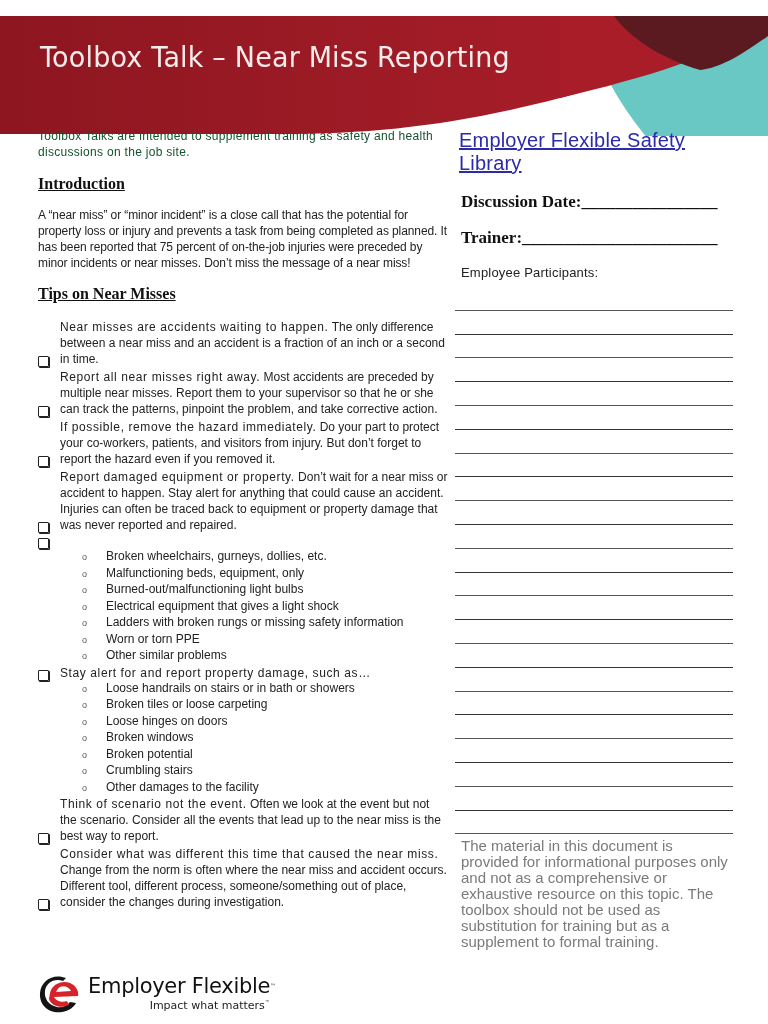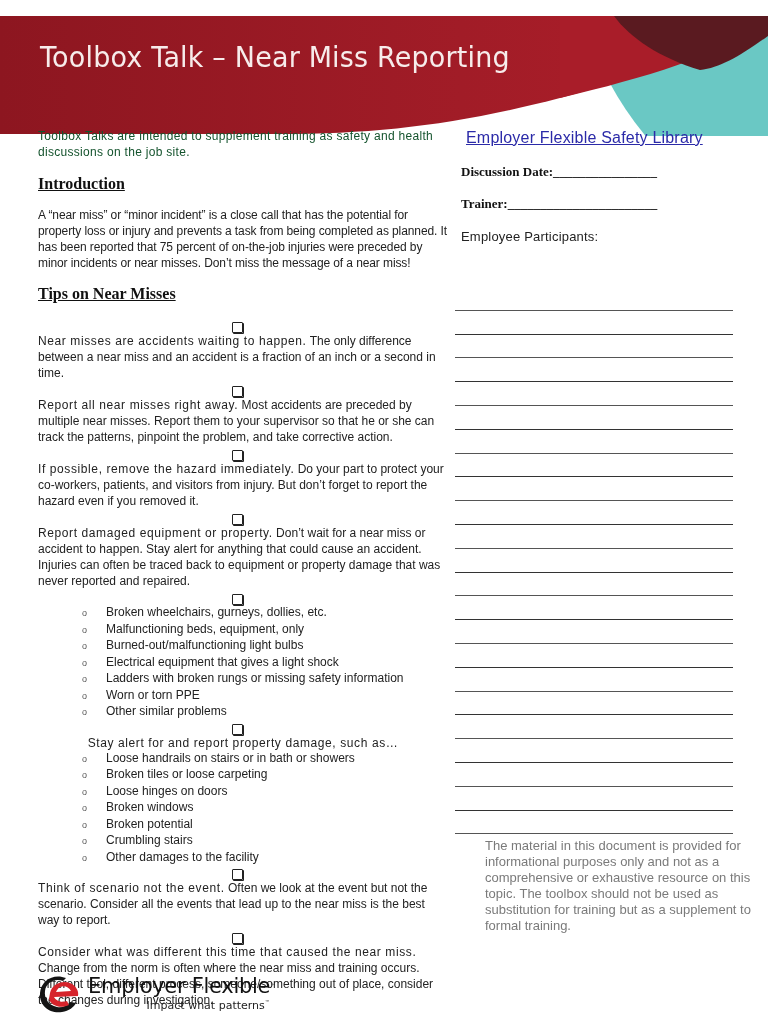--- a/index.html
+++ b/index.html
@@ -21,52 +21,52 @@
     .intro-lead { font-size: 12px; line-height: 16px; color: #14532d; letter-spacing: 0.3px; }
     .section-heading {
       font-family: "Liberation Serif", serif; font-weight: bold; font-size: 16px;
       text-decoration: underline; color: #111; margin-top: 12px;
     }
     .section-heading.h-intro { margin-top: 15px; text-decoration: underline; }
     .section-heading.h-tips { margin-top: 14px; }
     .intro-body { font-size: 12px; line-height: 16px; color: #222; margin-top: 14px; letter-spacing: -0.1px; }
 
     .tips { margin-top: 16px; }
-    .tip { display: flex; align-items: center; margin-bottom: 2px; flex-direction: column; }
+    .tip { display: flex; align-items: flex-end; margin-bottom: 2px; }
     .checkbox {
       flex: 0 0 auto; width: 11px; height: 11px; border: 1.6px solid #222;
       margin-top: 3px; margin-right: 11px; border-radius: 1px;
       box-shadow: 1px 1px 0 #222;
     }
     .tip-text { font-size: 12px; line-height: 16px; color: #222; }
     .tip-lead { letter-spacing: 0.6px; }
     .subitems { list-style: none; padding-left: 44px; margin-top: 0; }
     .subitem { display: flex; font-size: 12px; line-height: 15.5px; color: #222; }
     .subitem .bullet { width: 24px; font-size: 9px; color: #555; padding-top: 1px; }
 
     
     .right { position: absolute; left: 455px; top: 128px; width: 280px; }
     .library-link {
-      display: inline-block; font-size: 16px; color: #2b2aa8; text-decoration: underline;
-      letter-spacing: 0.2px; margin-left: 11px; margin-top: 1px;
+      display: inline-block; font-size: 20px; color: #2b2aa8; text-decoration: underline;
+      letter-spacing: 0.2px; margin-left: 4px; margin-top: 1px;
     }
     .form-field {
-      font-family: "Liberation Serif", serif; font-weight: bold; font-size: 13px; color: #111;
+      font-family: "Liberation Serif", serif; font-weight: bold; font-size: 17px; color: #111;
       margin-left: 6px; white-space: nowrap;
     }
     .form-field.date { margin-top: 17px; }
     .form-field.trainer { margin-top: 16px; }
     .participants-label { font-size: 13px; color: #222; margin-left: 6px; margin-top: 17px; letter-spacing: 0.2px; }
     .participant-lines { position: absolute; left: 0; top: 159px; width: 278px; }
     .participant-line { height: 23.8px; border-bottom: 1.3px solid #333; }
     .participant-line:nth-child(odd) { border-bottom-color: #555; }
 
     .disclaimer {
       position: absolute; left: 461px; top: 838px; width: 270px;
-      font-size: 13px; line-height: 16px; color: #7a7a7a; margin-left: 24px;
+      font-size: 15px; line-height: 16px; color: #7a7a7a;
     }
 
     
     .logo { position: absolute; left: 36px; top: 970px; display: flex; align-items: center; }
     .logo-mark { width: 46px; height: 46px; }
     .logo-text { margin-left: 6px; }
     .logo-name { font-family: "DejaVu Sans", sans-serif; font-size: 21px; color: #111; letter-spacing: -0.3px; line-height: 24px; }
     .logo-name sup { font-size: 6px; vertical-align: top; }
     .logo-tag { font-family: "DejaVu Sans", sans-serif; font-size: 11px; color: #222; text-align: right; margin-top: 1px; padding-right: 6px; }
     .logo-tag sup { font-size: 5px; vertical-align: top; }
@@ -188,21 +188,21 @@
           <span>Other damages to the facility</span>
         </li>
     </ul>
 
     <div class="tip">
       <span class="checkbox"></span>
       <div class="tip-text"><span class="tip-lead">Think of scenario not the event.</span><span>  Often we look at the event but not the scenario.  Consider all the events that lead up to the near miss is the best way to report.</span></div>
     </div>
     <div class="tip">
       <span class="checkbox"></span>
-      <div class="tip-text"><span class="tip-lead">Consider what was different this time that caused the near miss.</span><span> Change from the norm is often where the near miss and training occurs.  Different tool, different process, someone/something out of place, consider the changes during investigation.</span></div>
+      <div class="tip-text"><span class="tip-lead">Consider what was different this time that caused the near miss.</span><span> Change from the norm is often where the near miss and accident occurs.  Different tool, different process, someone/something out of place, consider the changes during investigation.</span></div>
     </div>
   </div>
 </div>
 
 <div class="right">
   <a class="library-link">Employer Flexible Safety Library</a>
   <div class="form-field date"><span>Discussion Date:</span><span>________________</span></div>
   <div class="form-field trainer"><span>Trainer:</span><span>_______________________</span></div>
   <div class="participants-label">Employee Participants:</div>
 
@@ -237,15 +237,15 @@
 
 <div class="logo">
   <svg class="logo-mark" viewBox="0 0 46 46">
 
     <path d="M30,8 C18,3 5,10 4,23 C3,36 14,44 26,42 C33,41 38,37 40,33 L34,32 C31,36 26,38 21,37 C12,35 8,28 9,21 C10,13 18,8 27,11 Z" fill="#141414"></path>
 
     <path d="M14,23 C16,14 26,10 34,13 C41,16 43,22 42,26 L18,27 C20,31 26,33 31,31 L33,35 C25,39 15,36 13,29 Z M20,22 L35,21 C33,17 28,15 24,17 C22,18 21,20 20,22 Z" fill="#d6232b"></path>
   </svg>
   <div class="logo-text">
     <div class="logo-name"><span>Employer Flexible</span><sup>™</sup></div>
-    <div class="logo-tag"><span>Impact what patterns</span><sup>™</sup></div>
+    <div class="logo-tag"><span>Impact what matters</span><sup>™</sup></div>
   </div>
 </div>
 
 </body></html>

